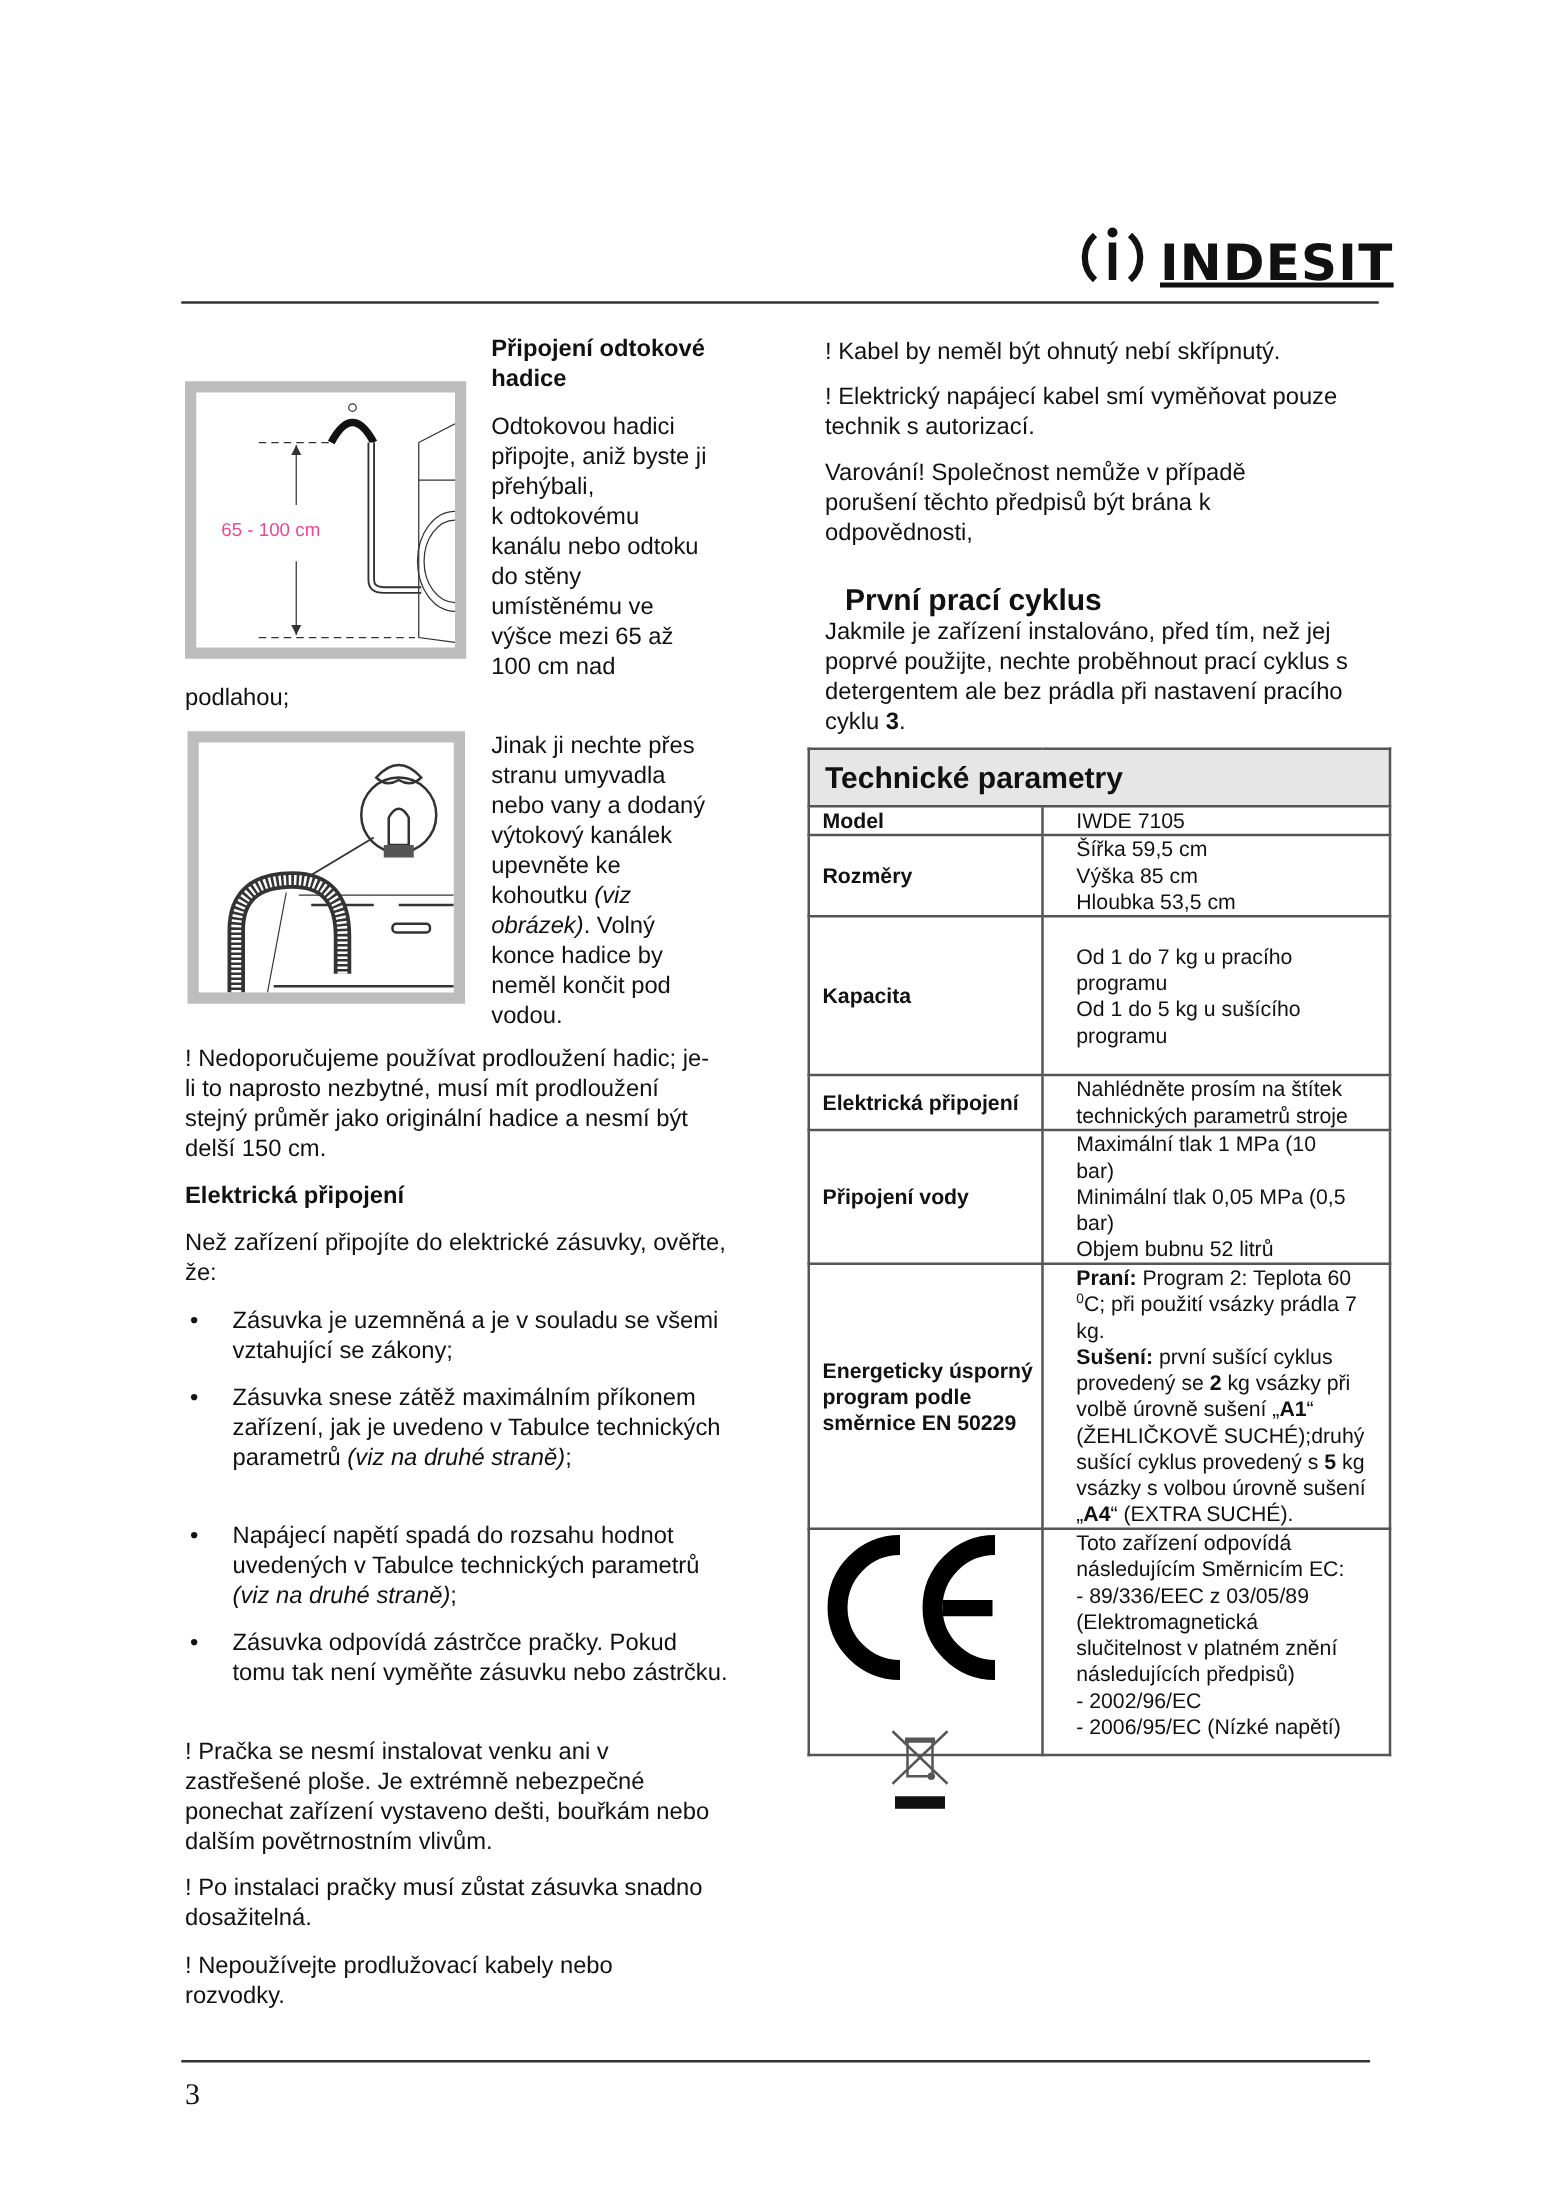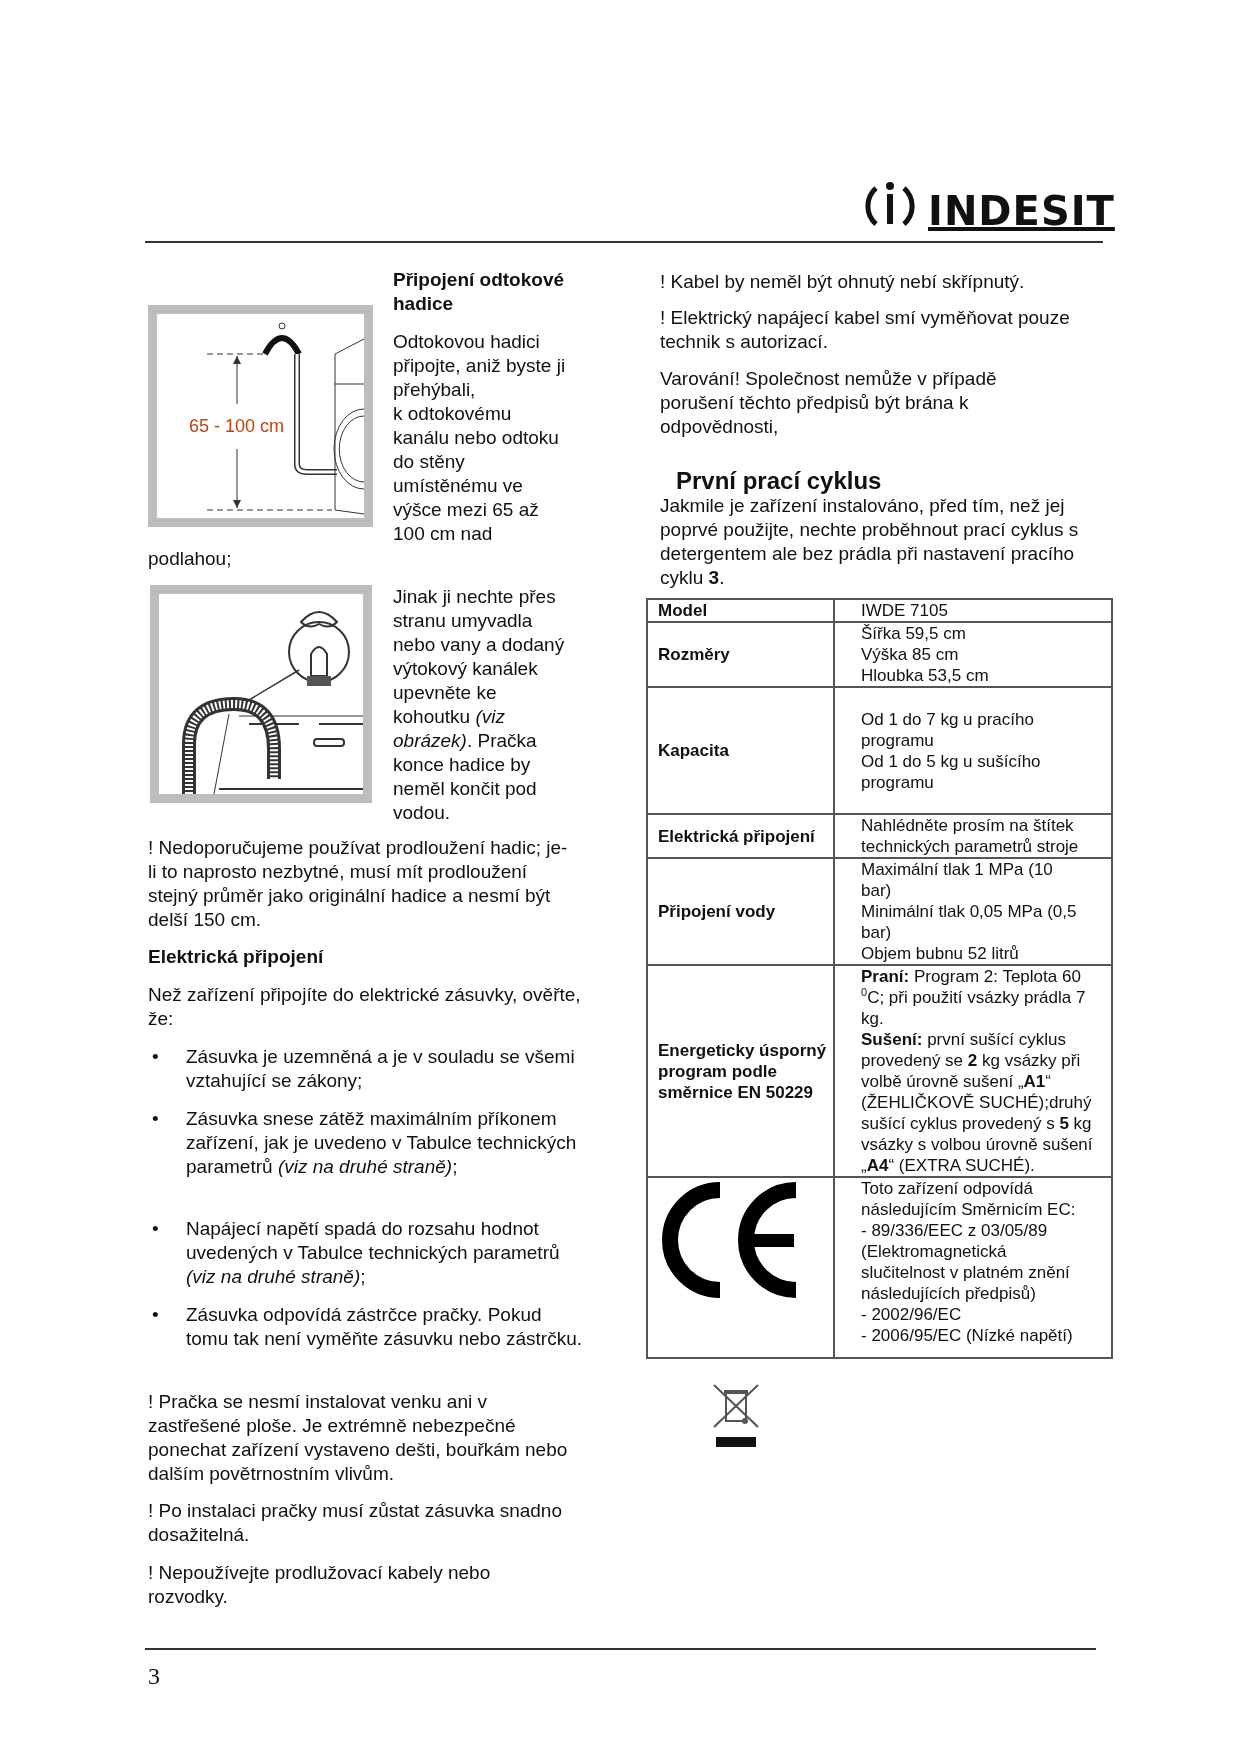--- a/index.html
+++ b/index.html
@@ -52,21 +52,21 @@
     <line x1="80" y1="135" x2="80" y2="194" stroke="#333"></line>
       <polygon points="80,194 76,186 84,186" fill="#333"></polygon>
     <path d="M108 40 Q125 8 142 40" fill="none" stroke="#111" stroke-width="6"></path>
     <circle cx="125" cy="12" r="3" fill="none" stroke="#333"></circle>
     <path d="M140 40 L140 150 Q140 158 150 158 L180 158" fill="none" stroke="#333" stroke-width="6"></path>
     <path d="M140 40 L140 150 Q140 158 150 158 L180 158" fill="none" stroke="#fff" stroke-width="3"></path>
     <path d="M178 40 L207 25 M178 40 L178 196 L207 200 M178 70 L207 70" fill="none" stroke="#333"></path>
     <path d="M207 95 A30 40 0 0 0 207 175" fill="none" stroke="#333"></path>
     <path d="M207 102 A24 32 0 0 0 207 168" fill="none" stroke="#333"></path>
   </svg>
-  <span class="abs" style="left:32px;top:102px;font-size:18px;color:#c2410c;background:#fff;">65 - 100 cm</span>
+  <span class="abs" style="left:20px;top:102px;font-size:15px;color:#ec4899;background:#fff;">65 - 100 cm</span>
 </div>
 
 <div class="abs p" style="left:393px;top:330px;width:230px;">
   <div>Odtokovou hadici</div>
   <div>připojte, aniž byste ji</div>
   <div>přehýbali,</div>
   <div>k odtokovému</div>
   <div>kanálu nebo odtoku</div>
   <div>do stěny</div>
   <div>umístěnému ve</div>
@@ -93,21 +93,21 @@
   </svg>
 </div>
 
 <div class="abs p" style="left:393px;top:585px;width:230px;">
   <div>Jinak ji nechte přes</div>
   <div>stranu umyvadla</div>
   <div>nebo vany a dodaný</div>
   <div>výtokový kanálek</div>
   <div>upevněte ke</div>
   <div><span>kohoutku </span><i>(viz</i></div>
-  <div><i>obrázek)</i><span>. Pračka</span></div>
+  <div><i>obrázek)</i><span>. Volný</span></div>
   <div>konce hadice by</div>
   <div>neměl končit pod</div>
   <div>vodou.</div>
 </div>
 
 <div class="abs p" style="left:148px;top:836px;width:420px;">!  Nedoporučujeme používat prodloužení hadic; je-li to naprosto nezbytné, musí mít prodloužení stejný průměr jako originální hadice a nesmí být delší 150 cm.</div>
 
 <div class="abs h-sub" style="left:148px;top:945px;">Elektrická připojení</div>
 <div class="abs p" style="left:148px;top:983px;width:440px;">Než zařízení připojíte do elektrické zásuvky, ověřte, že:</div>
 
@@ -135,20 +135,23 @@
 <div class="abs p" style="left:660px;top:270px;width:450px;">!  Kabel by neměl být ohnutý nebí skřípnutý.</div>
 <div class="abs p" style="left:660px;top:306px;width:420px;">!  Elektrický napájecí kabel smí vyměňovat pouze technik s autorizací.</div>
 <div class="abs p" style="left:660px;top:367px;width:380px;">Varování! Společnost nemůže v případě porušení těchto předpisů být brána k odpovědnosti,</div>
 <div class="abs h-main" style="left:660px;top:450px;">První prací cyklus</div>
 <div class="abs p" style="left:660px;top:494px;width:440px;">
   <span>Jakmile je zařízení instalováno, před tím, než jej poprvé použijte, nechte proběhnout prací cyklus s detergentem ale bez prádla při nastavení pracího cyklu </span><b>3</b><span>.</span>
 </div>
 
 <table class="tech">
   <tbody>
+      <tr class="head">
+    <td colspan="2">Technické parametry</td>
+  </tr>
   <tr>
     <td class="k">Model</td>
     <td class="v">
           <div>IWDE 7105</div>
         </td>
   </tr>
   <tr>
     <td class="k">Rozměry</td>
     <td class="v">
       <div>Šířka 59,5 cm</div>

